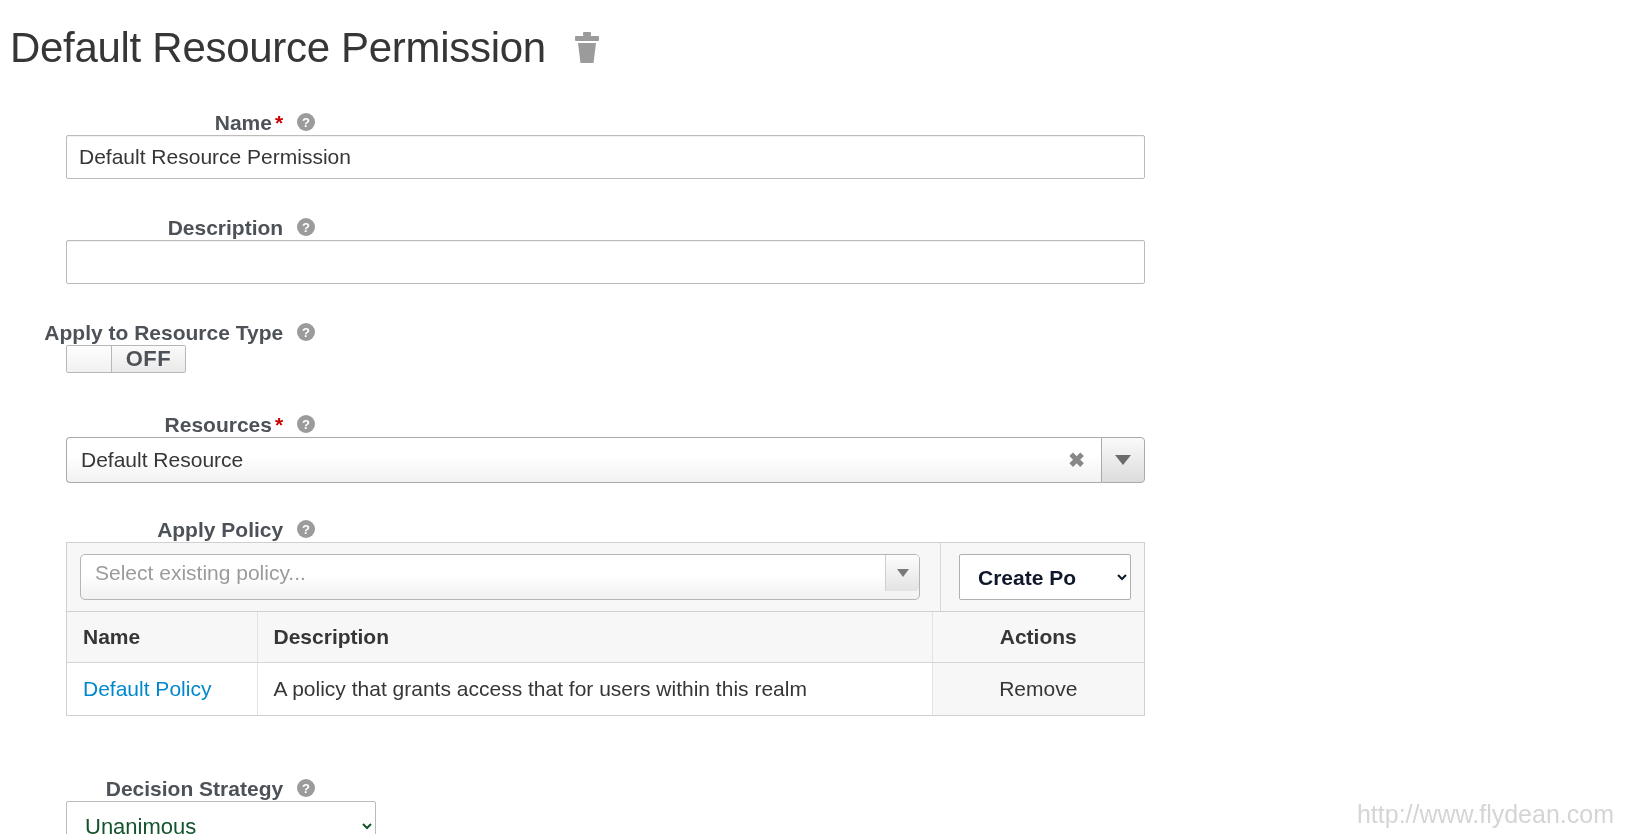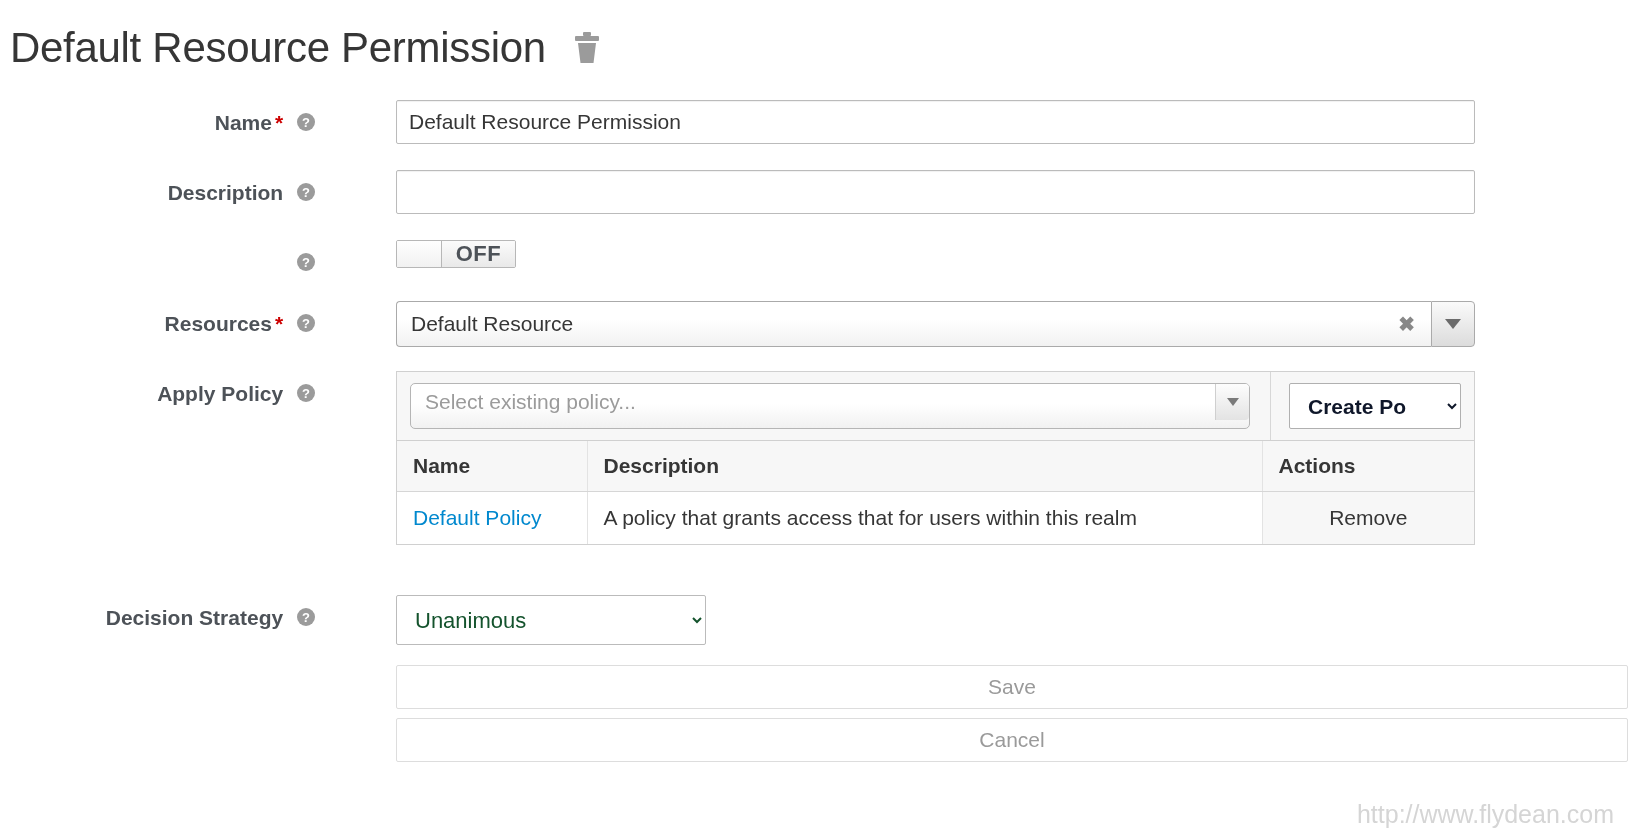--- a/index.html
+++ b/index.html
@@ -40,20 +40,21 @@
   }
 
   
   .form {
     padding-top: 22px;
   }
   .form-row {
     display: flex;
     align-items: flex-start;
     margin-bottom: 26px;
+    flex-direction: column;
   }
   .form-label {
     width: 330px;
     text-align: right;
     padding-right: 14px;
     font-size: 21px;
     font-weight: bold;
     color: #4d5258;
     line-height: 1;
     padding-top: 12px;
@@ -235,21 +236,21 @@
   }
   table.policy-table th {
     background: #f7f7f7;
     text-align: left;
     font-weight: bold;
     color: #363636;
     padding: 13px 16px;
     border-bottom: 1px solid #d6d6d6;
     border-right: 1px solid #e3e3e3;
   }
-  table.policy-table th:last-child { border-right: none; }
+  table.policy-table th:last-child { border-right: none; text-align: center; }
   table.policy-table td {
     padding: 14px 16px;
     border-right: 1px solid #e3e3e3;
     color: #363636;
     background: #fff;
   }
   table.policy-table td:last-child { border-right: none; }
   .col-name { width: 190px; }
   .col-actions { width: 212px; text-align: center; }
   th.col-actions { text-align: left; }
@@ -353,20 +354,21 @@
           </svg>
       </span>
     </div>
     <div class="form-field">
       <input class="text-input" type="text" value="" style="">
     </div>
   </div>
 
   <div class="form-row">
     <div class="form-label">
+      <span>Apply to Resource Type</span>
       <span class="help-icon">
         <svg width="20" height="20" viewBox="0 0 20 20">
             <circle cx="10" cy="10" r="9" fill="#9b9b9b"></circle>
             <text x="10" y="15" font-size="13" font-family="Liberation Sans, sans-serif" font-weight="bold" fill="#ffffff" text-anchor="middle">?</text>
           </svg>
       </span>
     </div>
     <div class="form-field">
       <div class="switch">
         <div class="switch-handle"></div>

